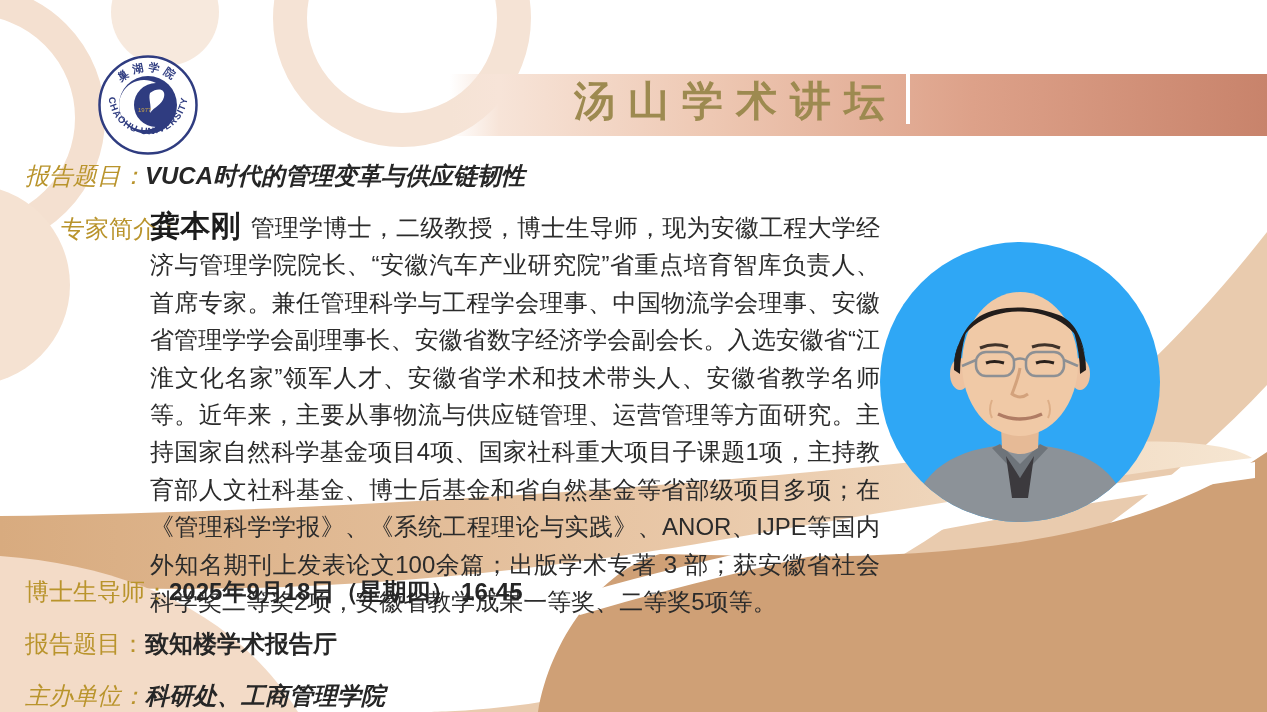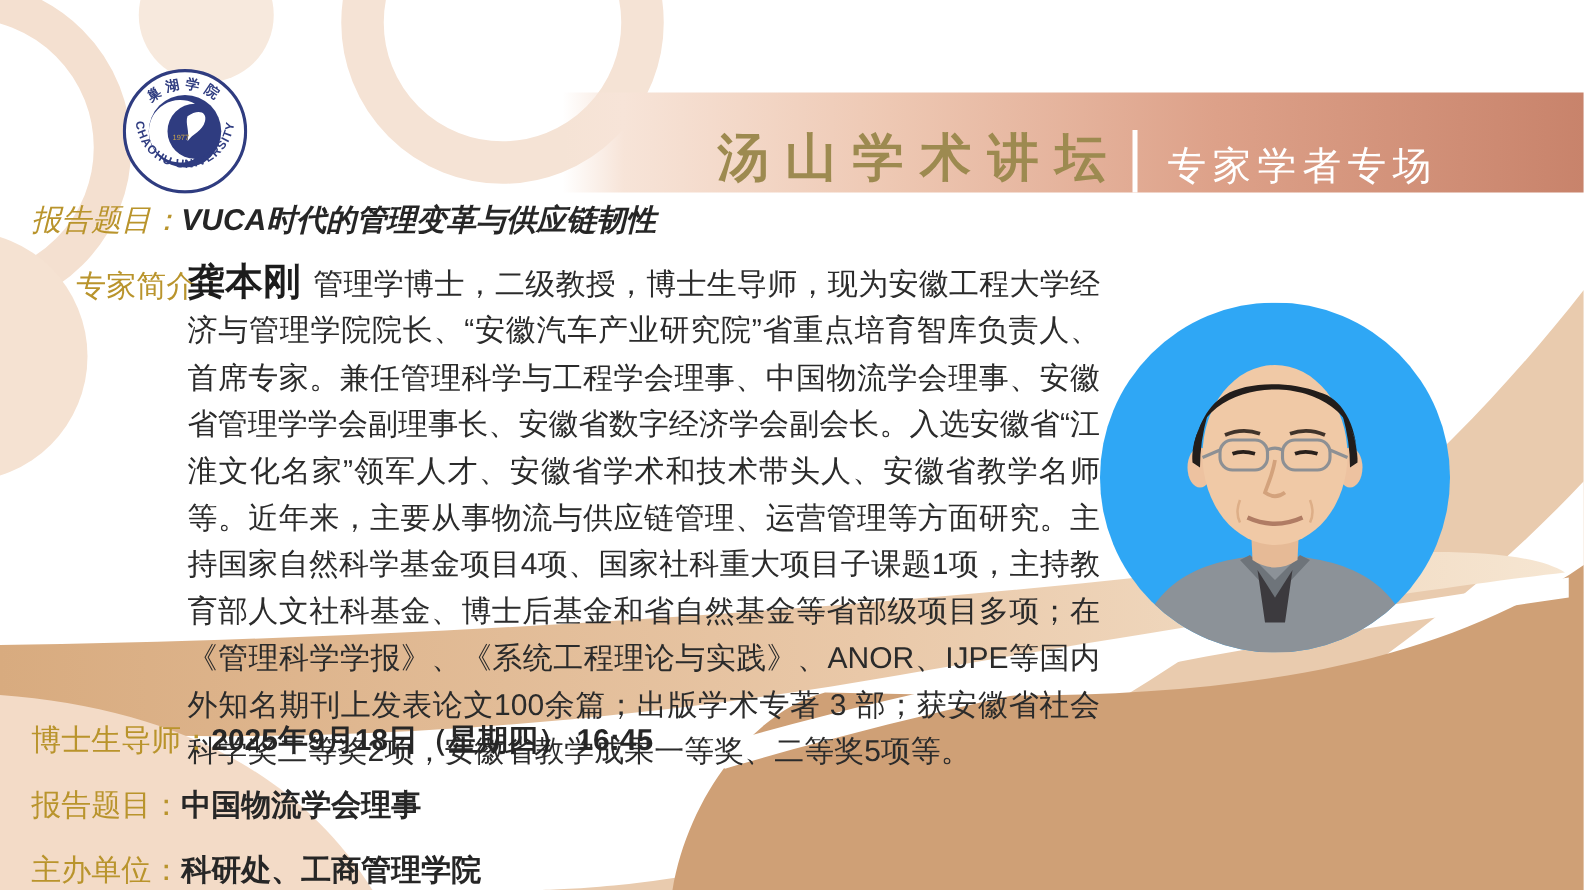--- a/index.html
+++ b/index.html
@@ -13,23 +13,23 @@
   
   .logo-group{position:absolute;left:98px;top:55px;z-index:2;display:flex;align-items:center;}
   .seal{width:100px;height:100px;}
   .uni-names{margin-left:22px;}
   .uni-cn{
     font-family:"DejaVu Serif","Liberation Serif",serif;
     font-size:47px;font-weight:bold;color:#2f3c80;letter-spacing:11px;line-height:1.05;
   }
   .uni-en{font-size:21px;font-weight:bold;color:#2f3c80;letter-spacing:2.5px;margin-top:3px;word-spacing:8px;}
   .banner{
-    position:absolute;left:450px;top:74px;width:817px;height:80px;z-index:1;
+    position:absolute;left:450px;top:74px;width:817px;height:62px;z-index:1;
     background:linear-gradient(90deg, rgba(251,244,238,0) 0%, #f7e4d8 6%, #eec8b3 32%, #dda189 64%, #c8836b 100%);
-    display:flex;align-items:flex-end;
+    display:flex;align-items:flex-start;
   }
   .banner-title{
     margin-left:124px;font-size:41px;font-weight:900;color:#9d8a50;letter-spacing:13px;white-space:nowrap;
   }
   .banner-divider{width:4px;height:50px;background:#ffffff;margin-left:8px;margin-right:24px;flex:0 0 auto;}
   .banner-subtitle{
     font-family:"DejaVu Serif","Liberation Serif",serif;
     font-size:31px;color:#ffffff;letter-spacing:5px;white-space:nowrap;
   }
   
@@ -39,21 +39,21 @@
   #row-title{top:160px;font-style:italic;}
   
   #intro-label{position:absolute;left:25px;top:213px;z-index:2;margin-left:36px;}
   #intro-para{
     position:absolute;left:150px;top:209px;width:730px;z-index:2;
     font-size:24px;line-height:37.4px;color:#2b2b2b;text-align:justify;
   }
   #expert-name{font-size:30px;font-weight:bold;color:#1c1c1c;line-height:1;margin-right:10px;}
   #row-time{top:576px;}
   #row-location{top:628px;}
-  #row-organizer{top:680px;}
+  #row-organizer{top:680px;font-style:italic;}
   
   .photo{
     position:absolute;left:880px;top:242px;width:280px;height:280px;border-radius:50%;
     overflow:hidden;z-index:2;
   }
   .photo svg{display:block;}
   .seal-arc{font-size:9.5px;font-weight:bold;fill:#2f3c80;letter-spacing:1px;}
   .seal-arc-cn{font-size:11px;font-weight:bold;fill:#2f3c80;letter-spacing:4px;font-family:"DejaVu Serif","Liberation Serif",serif;}
 </style>
 </head>
@@ -97,39 +97,38 @@
     <text class="seal-arc" text-anchor="middle">
       <textPath href="#arcBottom" startOffset="50%">CHAOHU UNIVERSITY</textPath>
     </text>
     <text x="40" y="57" font-size="6" fill="#c9a44a">1977</text>
   </svg>
 </div>
 
 <div class="banner">
   <div class="banner-title">汤山学术讲坛</div>
   <div class="banner-divider"></div>
-  <div class="banner-subtitle">专家学者专场</div>
 </div>
 
 <div class="row" id="row-title">
   <span class="label">报告题目：</span><span class="value">VUCA时代的管理变革与供应链韧性</span>
 </div>
 
 <div class="row" id="intro-label">
   <span class="label">专家简介：</span>
 </div>
 <div id="intro-para">
   <span id="expert-name">龚本刚</span><span>管理学博士，二级教授，博士生导师，现为安徽工程大学经济与管理学院院长、“安徽汽车产业研究院”省重点培育智库负责人、首席专家。兼任管理科学与工程学会理事、中国物流学会理事、安徽省管理学学会副理事长、安徽省数字经济学会副会长。入选安徽省“江淮文化名家”领军人才、安徽省学术和技术带头人、安徽省教学名师等。近年来，主要从事物流与供应链管理、运营管理等方面研究。主持国家自然科学基金项目4项、国家社科重大项目子课题1项，主持教育部人文社科基金、博士后基金和省自然基金等省部级项目多项；在《管理科学学报》、《系统工程理论与实践》、ANOR、IJPE等国内外知名期刊上发表论文100余篇；出版学术专著 3 部；获安徽省社会科学奖二等奖2项，安徽省教学成果一等奖、二等奖5项等。</span>
 </div>
 
 <div class="row" id="row-time">
   <span class="label">博士生导师：</span><span class="value">2025年9月18日（星期四） 16:45</span>
 </div>
 <div class="row" id="row-location">
-  <span class="label">报告题目：</span><span class="value">中国物流学会理事</span>
+  <span class="label">报告题目：</span><span class="value">致知楼学术报告厅</span>
 </div>
 <div class="row" id="row-organizer">
   <span class="label">主办单位：</span><span class="value">科研处、工商管理学院</span>
 </div>
 
 <div class="photo">
   <svg viewBox="0 0 280 280" width="280" height="280">
     <rect x="0" y="0" width="280" height="280" fill="#2fa7f5"></rect>
 
     <path d="M 28,282 C 38,224 80,204 140,202 C 200,204 242,224 252,282 Z" fill="#8c9298"></path>

